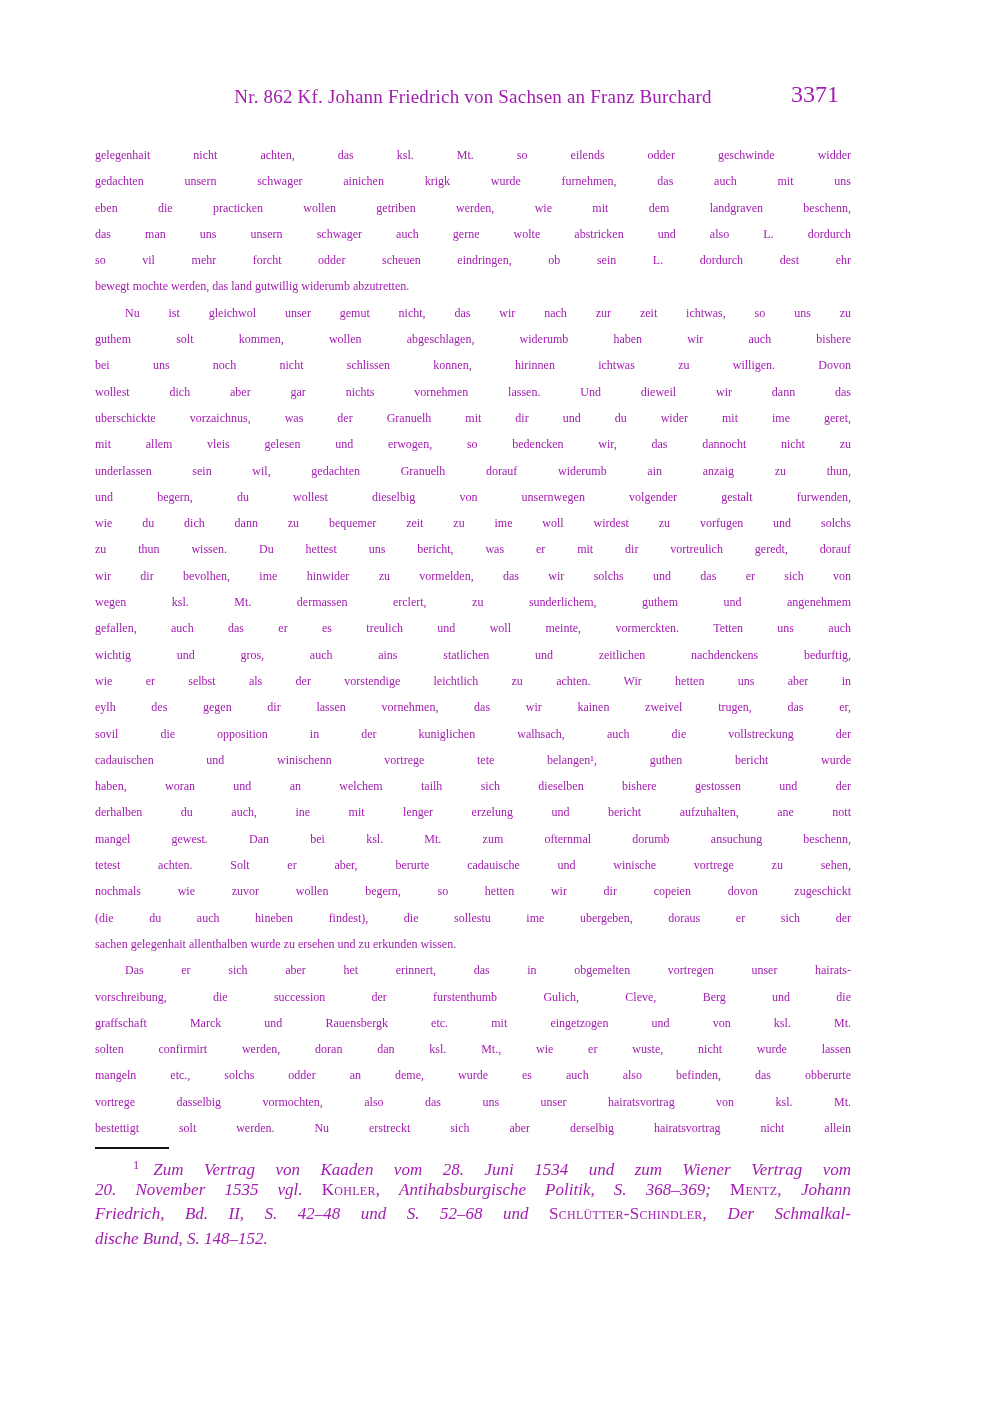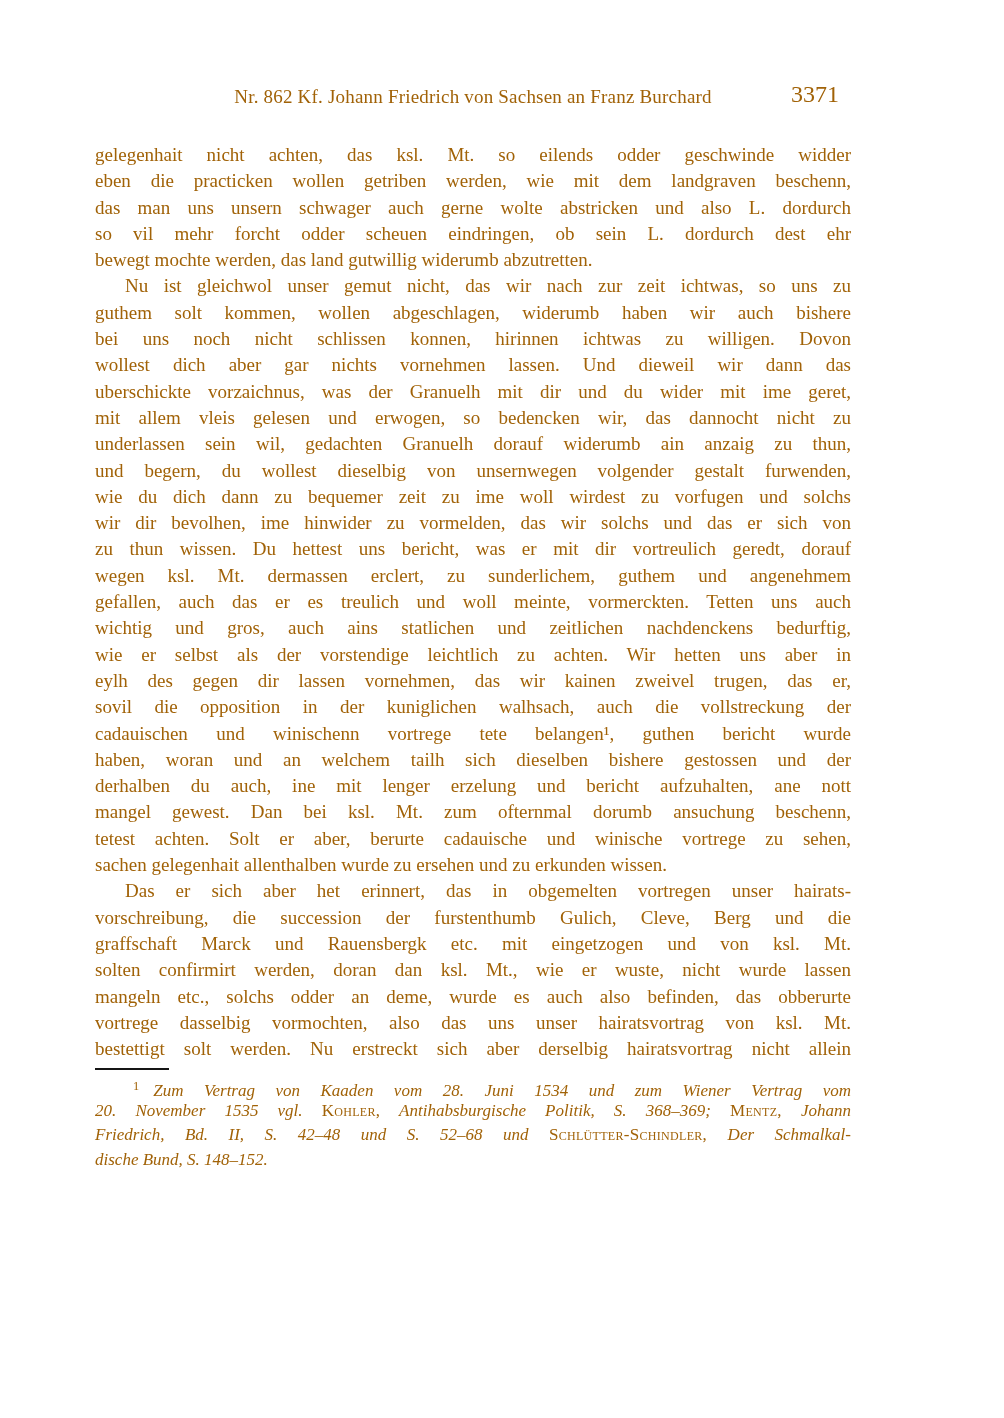--- a/index.html
+++ b/index.html
@@ -1,21 +1,21 @@
 <!DOCTYPE html>
 <html><head>
 <meta charset="utf-8">
 <style>
   html, body { margin: 0; padding: 0; background: #e8e8e8; }
   .page {
     position: relative;
     width: 1004px;
     height: 1418px;
     background: #ffffff;
-    color: #a16207;
+    color: #a21caf;
     font-family: "Liberation Serif", "DejaVu Serif", serif;
     margin: 0 auto;
     overflow: hidden;
   }
   .content {
     position: absolute;
     left: 95px;
     top: 84px;
     width: 756px;
   }
@@ -31,21 +31,21 @@
     letter-spacing: 0.2px;
   }
   .pg-header .pagenum {
     position: absolute;
     right: 12px;
     top: -3px;
     font-size: 24px;
     line-height: 26px;
   }
   .body-text {
-    font-size: 19px;
+    font-size: 12px;
     margin-top: 32px;
   }
   .line {
     line-height: 26.3px;
     height: 26.3px;
     text-align: justify;
     text-align-last: justify;
     overflow: visible;
   }
   .line.last {
@@ -92,46 +92,49 @@
 <div class="page">
   <div class="content">
 
     <div class="pg-header">
       <div class="title">Nr. 862 Kf. Johann Friedrich von Sachsen an Franz Burchard</div>
       <div class="pagenum">3371</div>
     </div>
 
     <div class="body-text">
         <div class="line">gelegenhait nicht achten, das ksl. Mt. so eilends odder geschwinde widder</div>
+        <div class="line">gedachten unsern schwager ainichen krigk wurde furnehmen, das auch mit uns</div>
         <div class="line">eben die practicken wollen getriben werden, wie mit dem landgraven beschenn,</div>
         <div class="line">das man uns unsern schwager auch gerne wolte abstricken und also L. dordurch</div>
         <div class="line">so vil mehr forcht odder scheuen eindringen, ob sein L. dordurch dest ehr</div>
         <div class="line last">bewegt mochte werden, das land gutwillig widerumb abzutretten.</div>
         <div class="line indent">Nu ist gleichwol unser gemut nicht, das wir nach zur zeit ichtwas, so uns zu</div>
         <div class="line">guthem solt kommen, wollen abgeschlagen, widerumb haben wir auch bishere</div>
         <div class="line">bei uns noch nicht schlissen konnen, hirinnen ichtwas zu willigen. Dovon</div>
         <div class="line">wollest dich aber gar nichts vornehmen lassen. Und dieweil wir dann das</div>
         <div class="line">uberschickte vorzaichnus, was der Granuelh mit dir und du wider mit ime geret,</div>
         <div class="line">mit allem vleis gelesen und erwogen, so bedencken wir, das dannocht nicht zu</div>
         <div class="line">underlassen sein wil, gedachten Granuelh dorauf widerumb ain anzaig zu thun,</div>
         <div class="line">und begern, du wollest dieselbig von unsernwegen volgender gestalt furwenden,</div>
         <div class="line">wie du dich dann zu bequemer zeit zu ime woll wirdest zu vorfugen und solchs</div>
+        <div class="line">zu thun wissen. Du hettest uns bericht, was er mit dir vortreulich geredt, dorauf</div>
         <div class="line">wir dir bevolhen, ime hinwider zu vormelden, das wir solchs und das er sich von</div>
-        <div class="line">zu thun wissen. Du hettest uns bericht, was er mit dir vortreulich geredt, dorauf</div>
         <div class="line">wegen ksl. Mt. dermassen erclert, zu sunderlichem, guthem und angenehmem</div>
         <div class="line">gefallen, auch das er es treulich und woll meinte, vormerckten. Tetten uns auch</div>
         <div class="line">wichtig und gros, auch ains statlichen und zeitlichen nachdenckens bedurftig,</div>
         <div class="line">wie er selbst als der vorstendige leichtlich zu achten. Wir hetten uns aber in</div>
         <div class="line">eylh des gegen dir lassen vornehmen, das wir kainen zweivel trugen, das er,</div>
         <div class="line">sovil die opposition in der kuniglichen walhsach, auch die vollstreckung der</div>
         <div class="line">cadauischen und winischenn vortrege tete belangen¹, guthen bericht wurde</div>
         <div class="line">haben, woran und an welchem tailh sich dieselben bishere gestossen und der</div>
         <div class="line">derhalben du auch, ine mit lenger erzelung und bericht aufzuhalten, ane nott</div>
         <div class="line">mangel gewest. Dan bei ksl. Mt. zum ofternmal dorumb ansuchung beschenn,</div>
         <div class="line">tetest achten. Solt er aber, berurte cadauische und winische vortrege zu sehen,</div>
+        <div class="line">nochmals wie zuvor wollen begern, so hetten wir dir copeien dovon zugeschickt</div>
+        <div class="line">(die du auch hineben findest), die sollestu ime ubergeben, doraus er sich der</div>
         <div class="line last">sachen gelegenhait allenthalben wurde zu ersehen und zu erkunden wissen.</div>
         <div class="line indent">Das er sich aber het erinnert, das in obgemelten vortregen unser hairats-</div>
         <div class="line">vorschreibung, die succession der furstenthumb Gulich, Cleve, Berg und die</div>
         <div class="line">graffschaft Marck und Rauensbergk etc. mit eingetzogen und von ksl. Mt.</div>
         <div class="line">solten confirmirt werden, doran dan ksl. Mt., wie er wuste, nicht wurde lassen</div>
         <div class="line">mangeln etc., solchs odder an deme, wurde es auch also befinden, das obberurte</div>
         <div class="line">vortrege dasselbig vormochten, also das uns unser hairatsvortrag von ksl. Mt.</div>
         <div class="line">bestettigt solt werden. Nu erstreckt sich aber derselbig hairatsvortrag nicht allein</div>
       </div>
 

